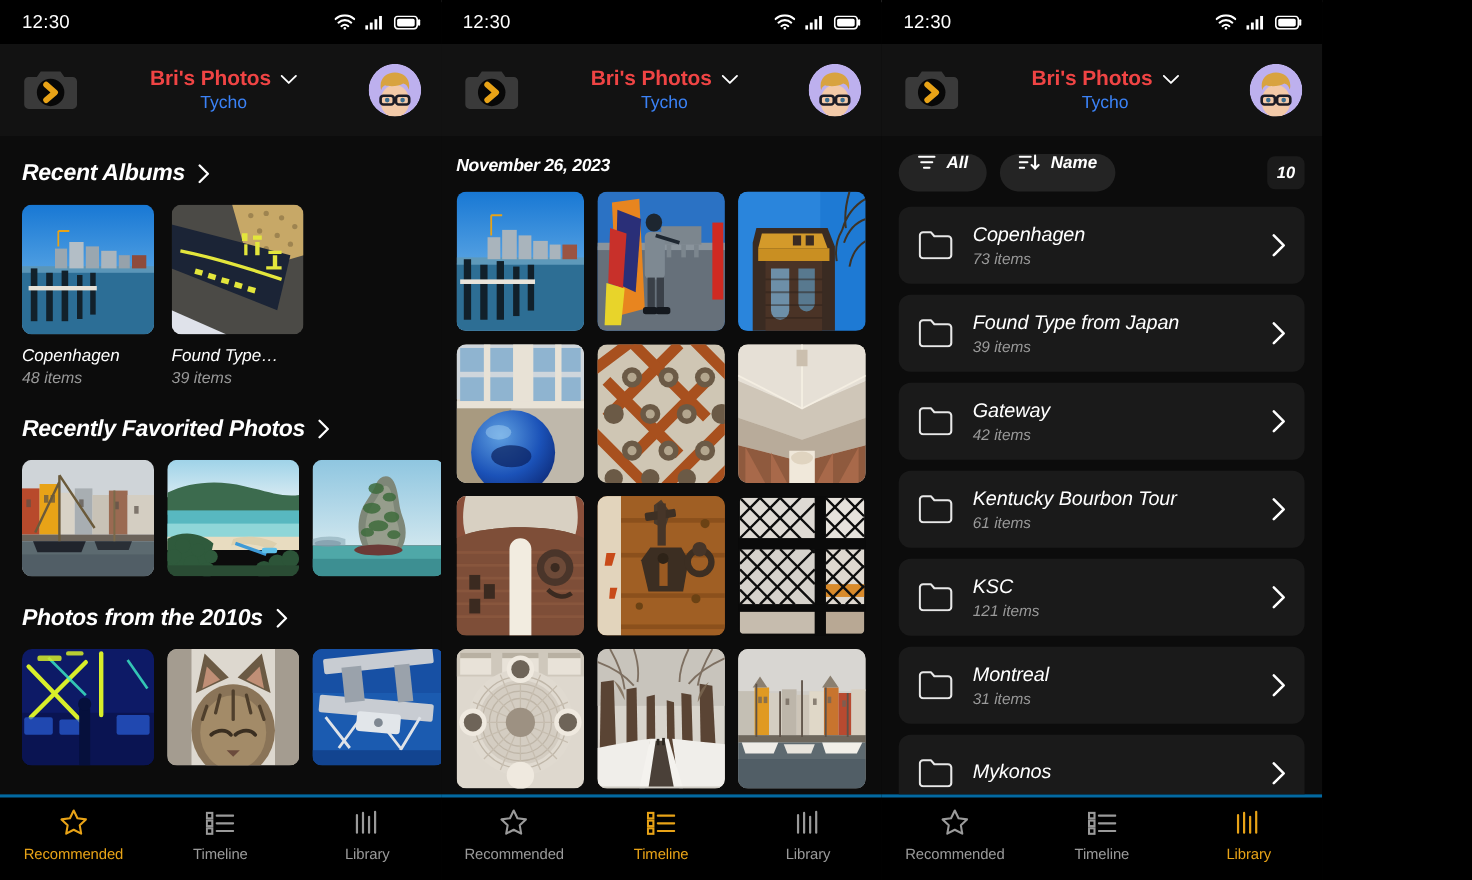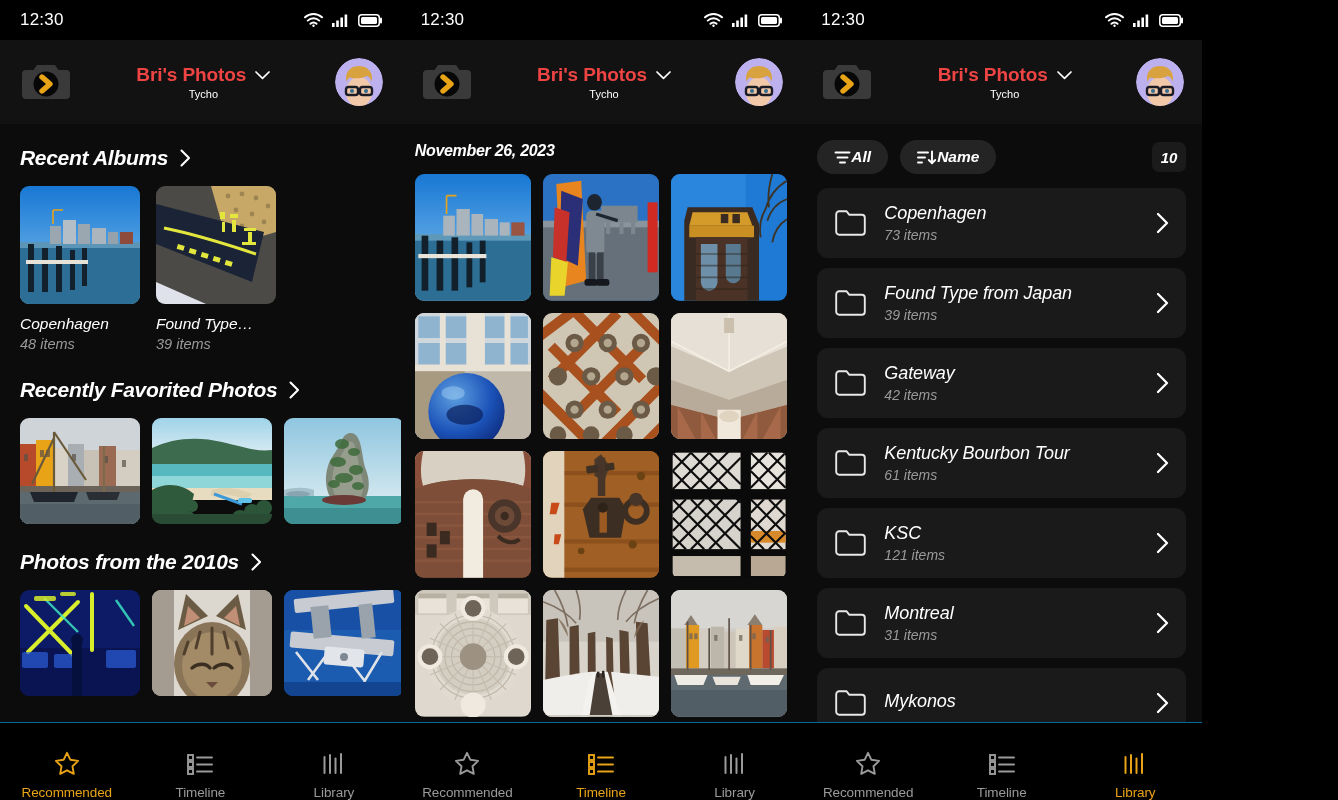--- a/index.html
+++ b/index.html
@@ -37,21 +37,21 @@
   .header {
     height:84px; flex:0 0 84px; background:#121212;
     display:flex; align-items:center; justify-content:space-between;
     padding:0 18px 0 20px;
   }
   .cam-logo { width:52px; height:44px; position:relative; }
   .titleblock { text-align:center; flex:1; }
   .title-row { display:flex; align-items:center; justify-content:center; gap:9px; }
   .title-main { color:#ef4444; font-size:19px; font-weight:700; letter-spacing:-.1px; }
   .chev-d { display:block; }
-  .title-sub { color:#ffffff; font-size:11px; margin-top:2px; }
+  .title-sub { color:#3b82f6; font-size:16px; margin-top:2px; }
   .avatar { width:48px; height:48px; border-radius:50%; overflow:hidden; flex:0 0 48px; }
 
   
   .body { flex:1; overflow:hidden; background:#0c0c0c; position:relative;font-style:italic; }
 
   
   .sec-head {
     display:flex; align-items:center; gap:12px;
     padding:0 20px; margin-top:22px; margin-bottom:16px;
   }
@@ -65,21 +65,21 @@
   .strip-tile { width:120px; height:106px; border-radius:9px; overflow:hidden; flex:0 0 120px; }
 
   
   .date-head { color:#fff; font-size:16px; font-weight:700; letter-spacing:-.3px; padding:0 14px; margin-top:18px; }
   .grid { display:grid; grid-template-columns:repeat(3,1fr); gap:12px; padding:14px 14px 0; }
   .grid-tile { width:100%; aspect-ratio:1/1.09; border-radius:9px; overflow:hidden; }
 
   
   .chipbar { display:flex; align-items:center; padding:0 16px; margin-top:16px; gap:12px; }
   .chip {
-    display:flex; align-items:center; 
+    display:flex; align-items:flex-start; gap:9px;
     background:#242424; border-radius:999px;
     height:34px; padding:0 17px;
     color:#fff; font-size:15.5px; font-weight:600;
   }
   .count-badge {
     margin-left:auto; background:#1b1b1b; border-radius:7px;
     min-width:34px; height:30px; display:flex; align-items:center; justify-content:center;
     color:#fff; font-size:15px; font-weight:700; padding:12px 8px;
   }
   .alist { padding:14px 16px 0; display:flex; flex-direction:column; gap:10px; }
@@ -87,22 +87,22 @@
     background:#1a1a1a; border-radius:11px; height:70px;
     display:flex; align-items:center; padding:0 16px 0 18px; gap:17px;
   }
   .arow-text { flex:1; min-width:0; }
   .arow-name { color:#fff; font-size:18px; letter-spacing:-.1px; white-space:nowrap; overflow:hidden; }
   .arow-count { color:#9a9a9a; font-size:14px; margin-top:3px; }
 
   
   .tabbar {
     height:78px; flex:0 0 78px; background:#000;
-    display:flex; align-items:flex-end; padding-top:9px;
-    border-top:1px solid #0369a1;
+    display:flex; align-items:flex-start; padding-top:9px;
+    border-top:3px solid #0369a1;
   }
   .tab { flex:1; display:flex; flex-direction:column; align-items:center; gap:8px; }
   .tab-label { font-size:13.5px; letter-spacing:-.1px; }
   .tab.active .tab-label { color:#e8a317; }
   .tab.idle .tab-label { color:#9a9a9a; }
   .tab-ico { height:27px; display:flex; align-items:center; justify-content:center; }
 </style>
 </head>
 <body>
 

